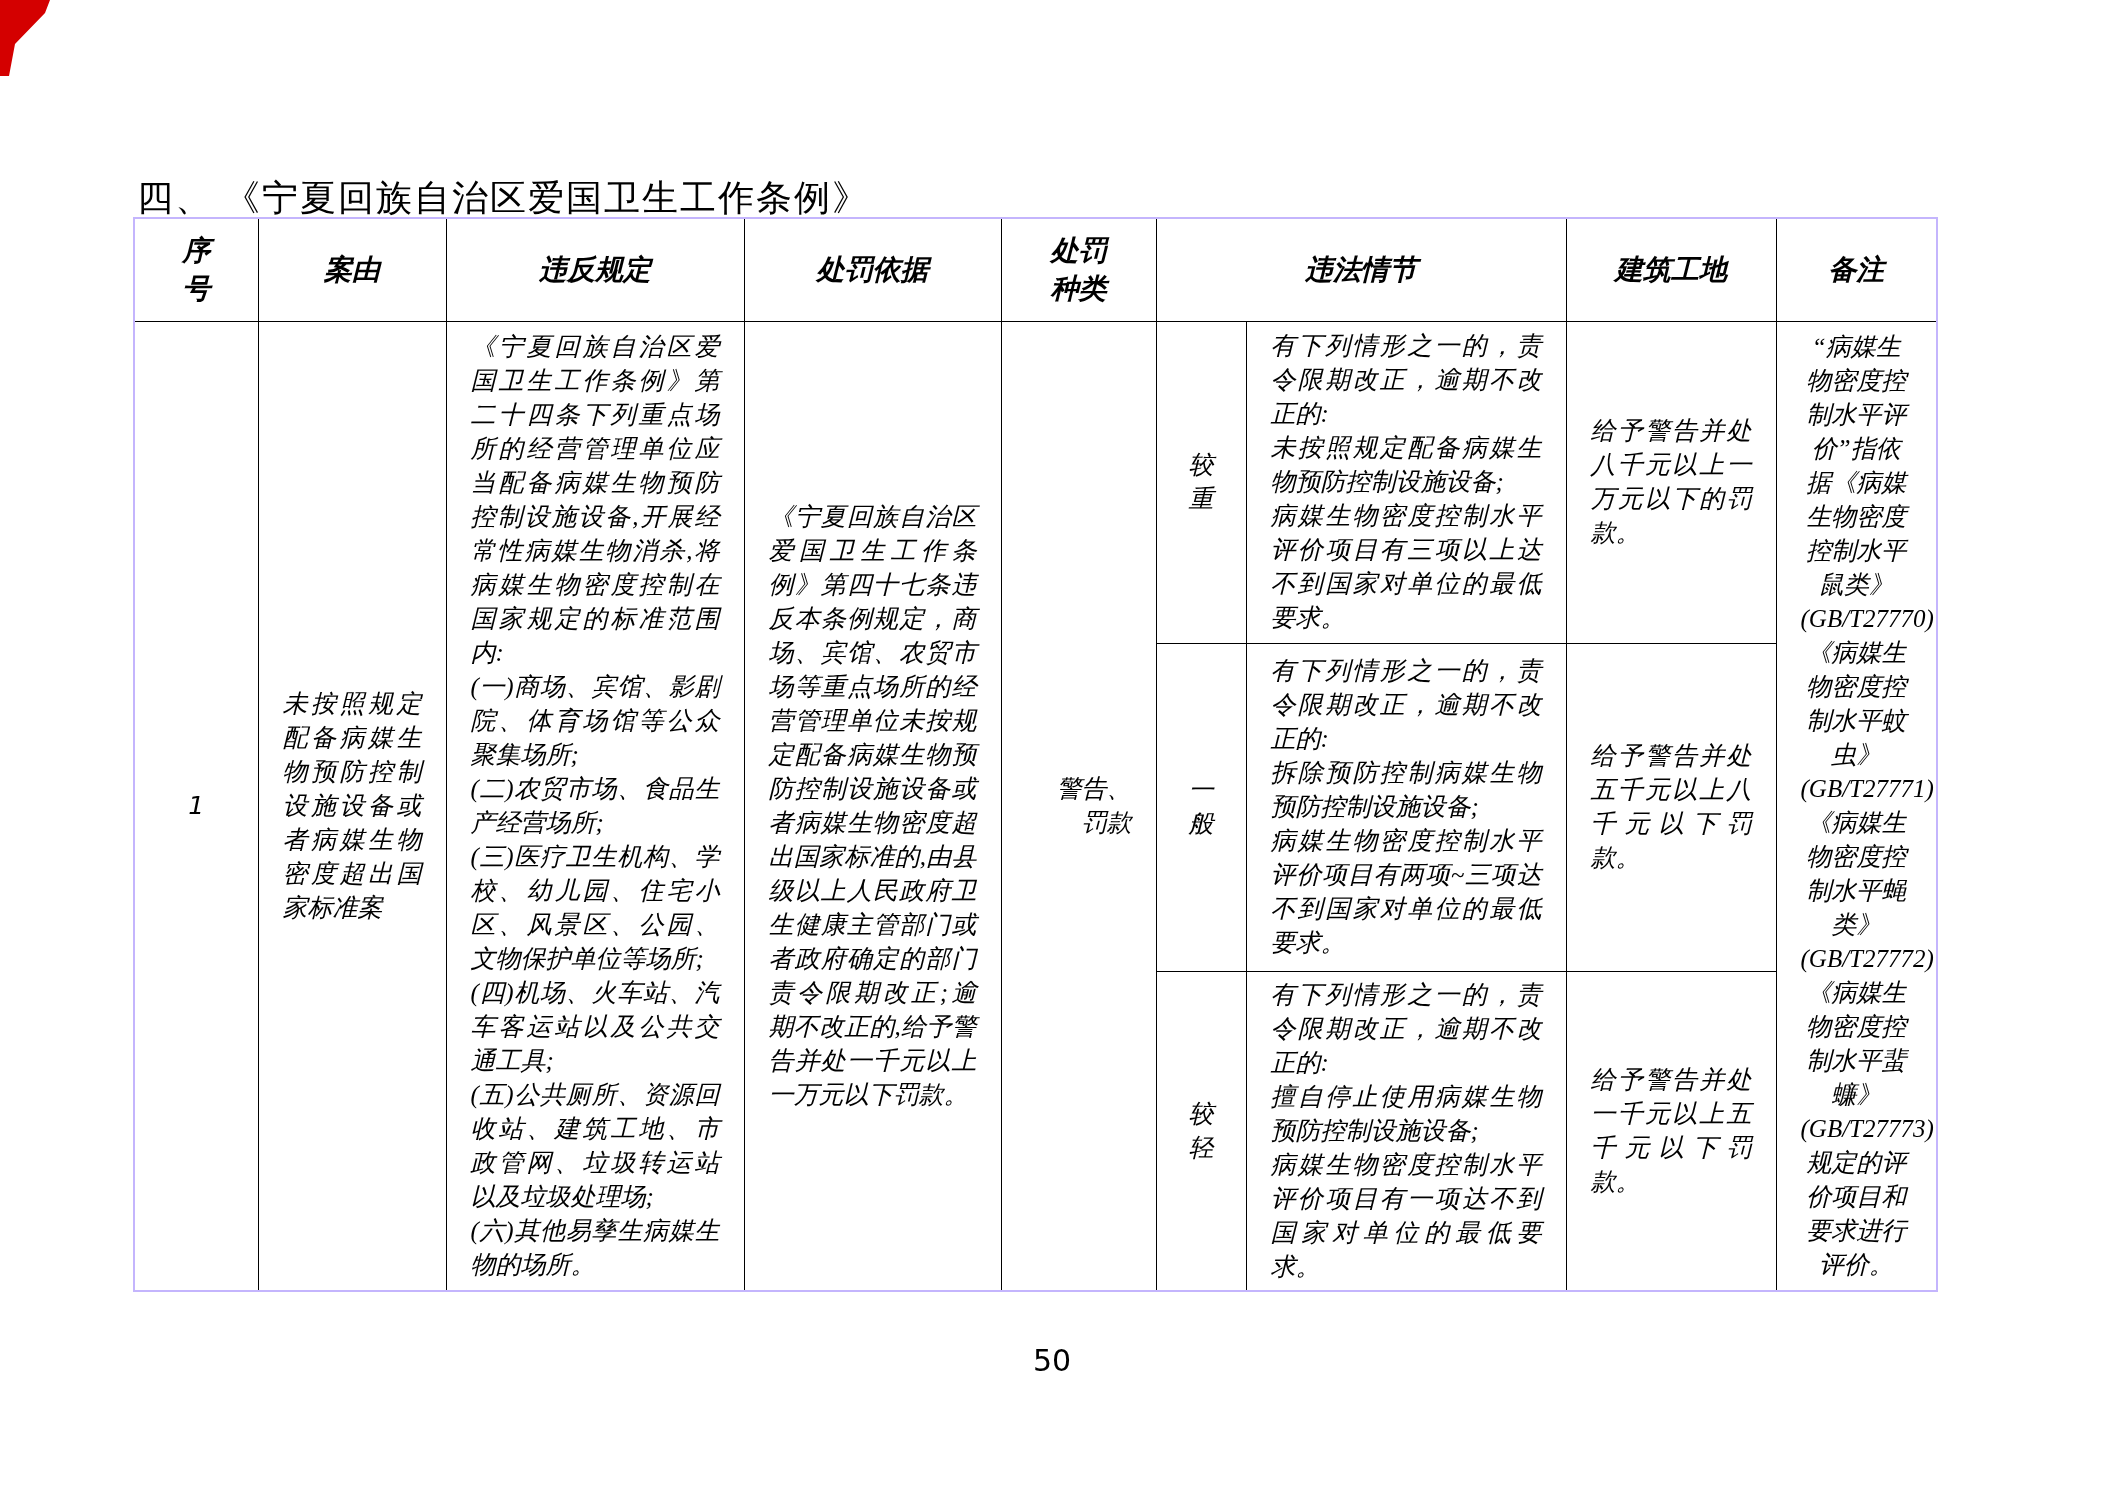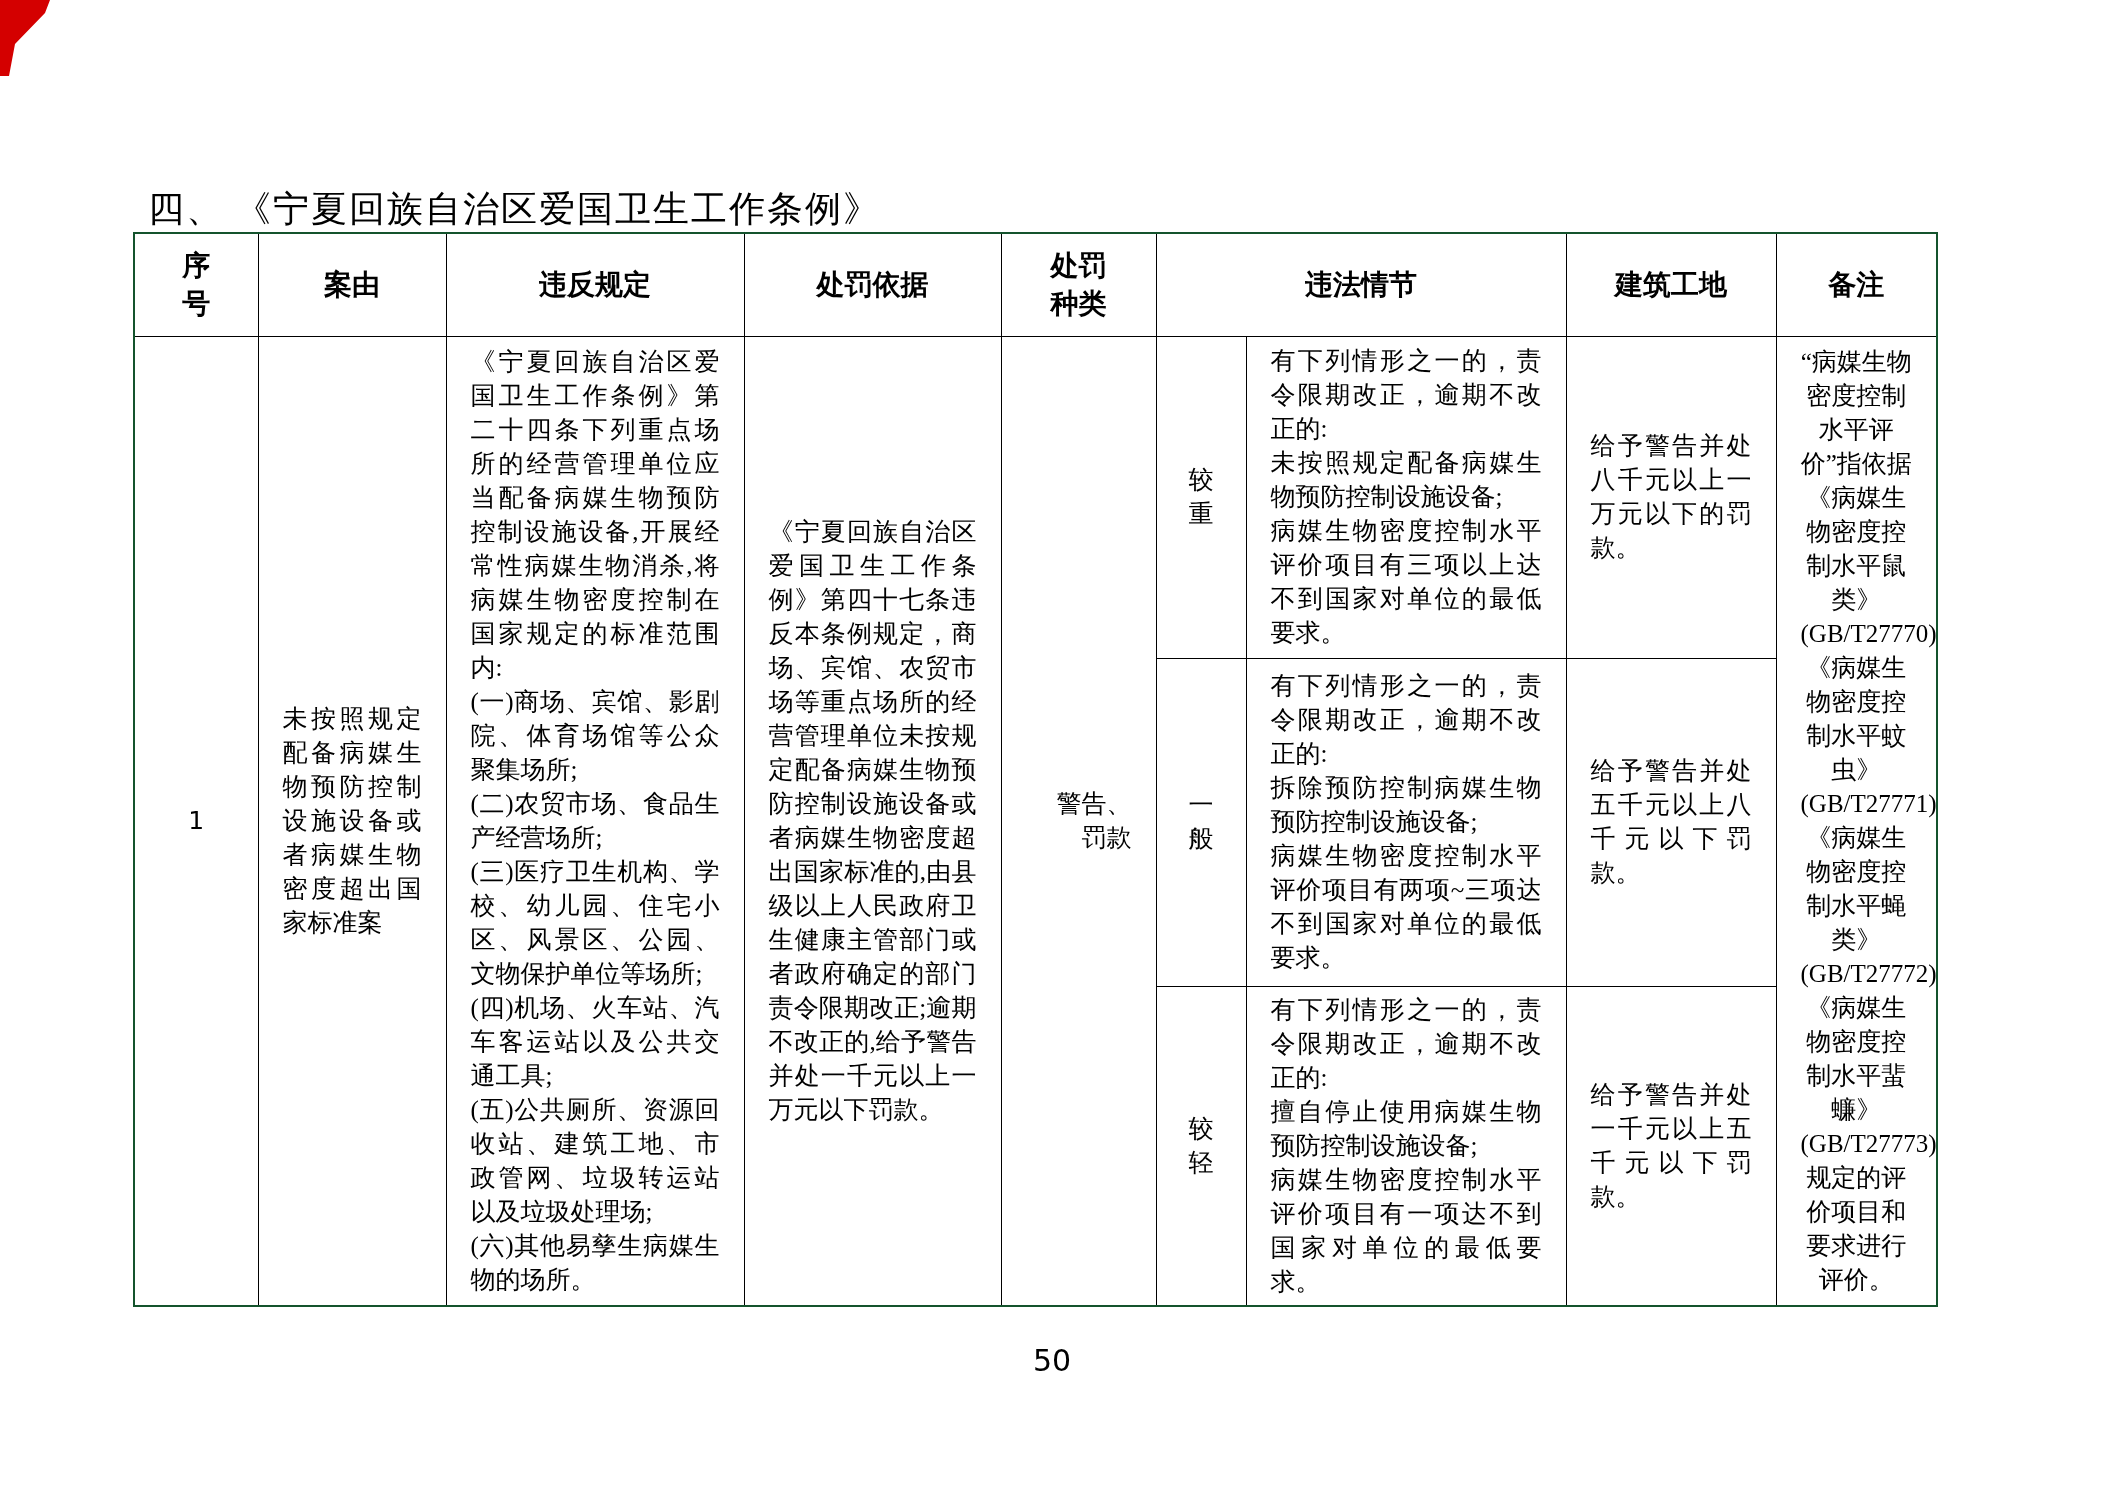--- a/index.html
+++ b/index.html
@@ -7,28 +7,29 @@
     position:relative;
     width:2104px; height:1488px;
     background:#ffffff;
     font-family:"Liberation Serif","DejaVu Serif",serif;
     color:#000;
     overflow:hidden;
   }
   .corner-svg { position:absolute; top:0; left:0; }
   .title {
     position:absolute; left:133px; top:170px;
-    margin:15px; font-size:36px; font-weight:400;
+    margin:4px; font-size:36px; font-weight:400;
     letter-spacing:2px; white-space:nowrap;
   }
   table.law {
-    position:absolute; left:133px; top:232px;
+    position:absolute; left:133px; top:217px;
     width:1803px;
     border-collapse:collapse; table-layout:fixed;
-    border:2px solid #14532d;
+    border:2px solid #c4b5fd;
+    font-style:italic;
   }
   table.law th, table.law td {
     border:1px solid #000;
     overflow:hidden;
   }
   table.law th {
     font-size:28px; font-weight:bold;
     text-align:center; vertical-align:middle;
     padding:0;
   }

